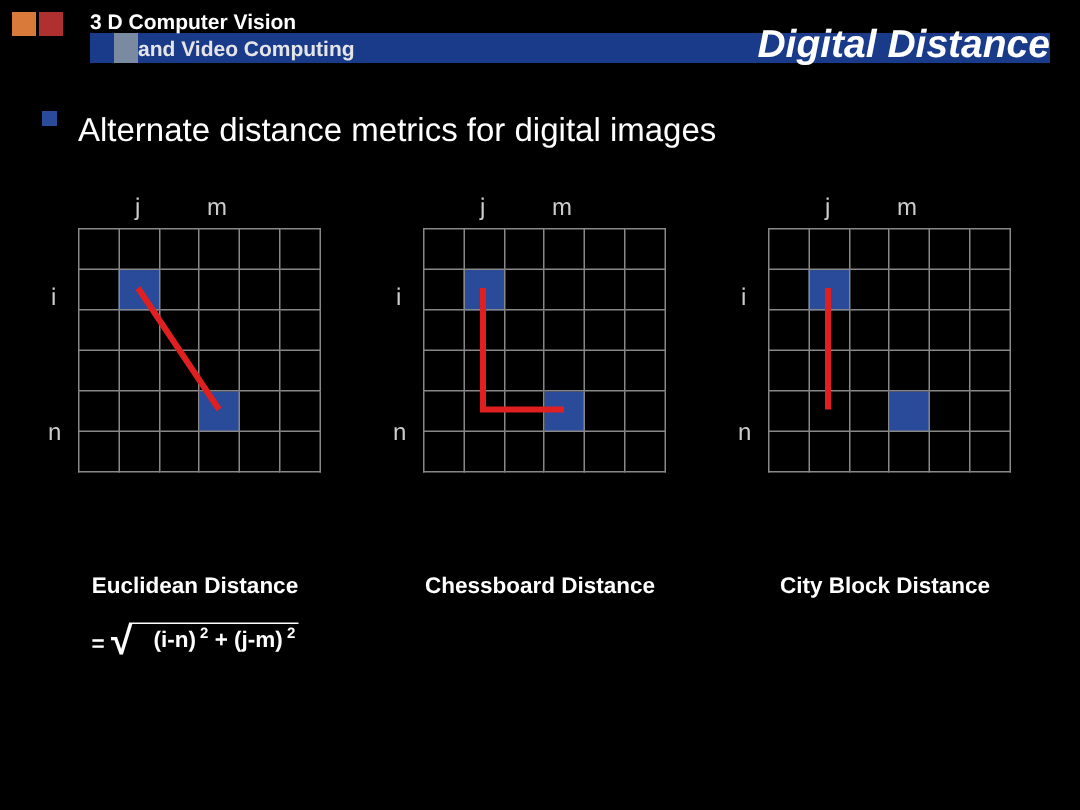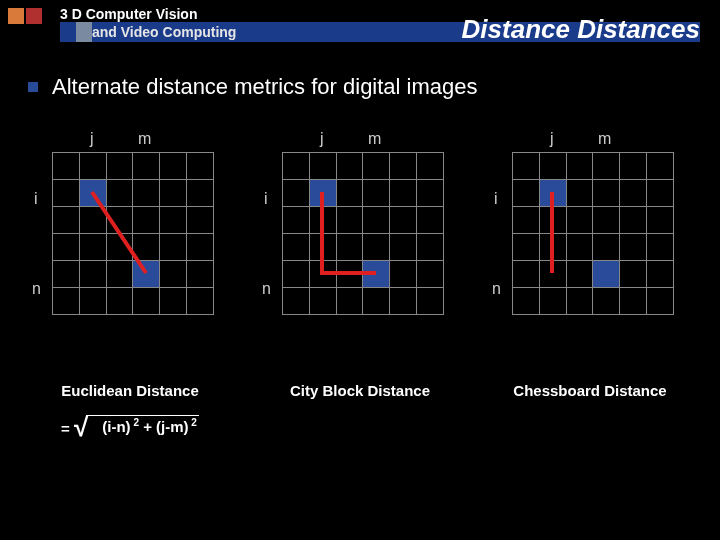--- a/index.html
+++ b/index.html
@@ -60,21 +60,21 @@
     font-size: 26px;
     font-weight: bold;
     font-style: italic;
     color: #fff;
   }
   .bullet-row {
     position: absolute;
     top: 74px;
     left: 28px;
     display: flex;
-    align-items: center;
+    align-items: flex-start;
     gap: 14px;
   }
   .bullet-sq {
     width: 10px; height: 10px; background: #2a4a9a;
   }
   .bullet-text {
     font-size: 22px;
     color: #fff;
   }
   .grids-row {
@@ -178,21 +178,21 @@
 </head>
 <body>
 
 <div class="top-left-squares">
   <span class="sq orange"></span><span class="sq red"></span>
 </div>
 <div class="hbar"></div>
 <div class="sbar"></div>
 <div class="course-title">3 D Computer Vision</div>
 <div class="course-sub">and Video Computing</div>
-<div class="slide-title">Distance Distances</div>
+<div class="slide-title">Digital Distance</div>
 
 <div class="bullet-row">
   <div class="bullet-sq"></div>
   <div class="bullet-text">Alternate distance metrics for digital images</div>
 </div>
 
 <div class="grids-row">
 
   <div class="grid-wrap">
     <div class="lbl j">j</div>
@@ -383,22 +383,22 @@
     </div>
     <svg class="redpath" viewBox="0 0 162 162">
       <line x1="40" y1="40" x2="40" y2="121" stroke="#e02020" stroke-width="4"></line>
     </svg>
   </div>
 
 </div>
 
 <div class="names-row">
   <div class="metric-name">Euclidean Distance</div>
+  <div class="metric-name">Chessboard Distance</div>
   <div class="metric-name">City Block Distance</div>
-  <div class="metric-name">Chessboard Distance</div>
 </div>
 
 <div class="formulas-row">
   <div class="formula">
     <span>=</span>
     <span class="sqrt-group">
       <span class="sqrt-sign">√</span>
       <span class="sqrt-arg">(i-n)<span class="sup"> 2</span> + (j-m)<span class="sup"> 2</span></span>
     </span>
   </div>

